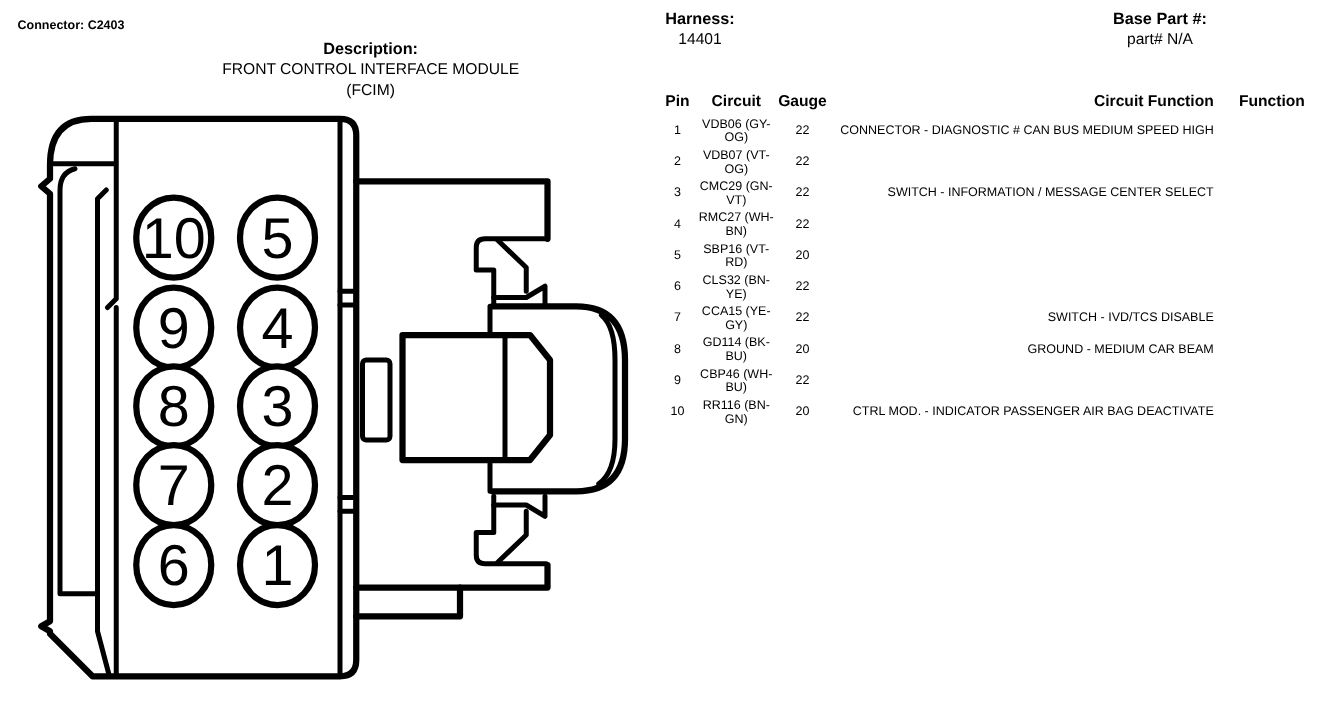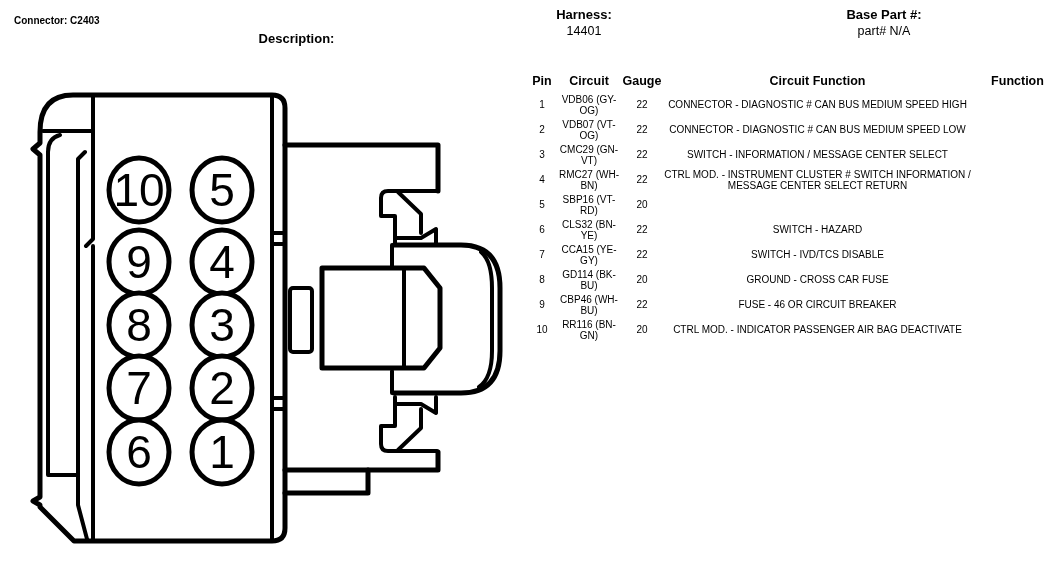--- a/index.html
+++ b/index.html
@@ -6,47 +6,48 @@
   body {
     width:1054px; height:561px; position:relative; overflow:hidden;
     background:#ffffff; color:#000;
     font-family:"Liberation Sans","DejaVu Sans",sans-serif;
   }
   .hdr-block { position:absolute; text-align:center; line-height:17px; }
   .hdr-label { font-weight:bold; font-size:13px; }
   .hdr-value { font-size:12.5px; }
   #connector-title { position:absolute; left:14px; top:15px; font-size:10px; font-weight:bold; }
   #desc-block  { left:159px; top:6px;  width:275px;margin-top:24px; }
-  #harn-block  { left:524px; top:6px;  width:120px; }
-  #part-block  { left:824px; top:6px;  width:120px; }
+  #harn-block  { left:500px; top:6px;  width:120px; }
+  #part-block  { left:868px; top:6px;  width:120px; }
 
   
   #connector-svg { position:absolute; left:0; top:85px; }
   .line  { fill:none; stroke:#000; stroke-width:5;   stroke-linejoin:round; stroke-linecap:round; }
   .line4 { fill:none; stroke:#000; stroke-width:4;   stroke-linejoin:round; stroke-linecap:round; }
   .pin-circle { fill:#fff; stroke:#000; stroke-width:5; }
   .pin-number { font-family:"Liberation Sans","DejaVu Sans",sans-serif; font-size:46px; text-anchor:middle; fill:#000; }
 
   
   #pin-table { position:absolute; left:528px; top:74px; width:526px; font-size:10px; }
   .thead, .trow { display:grid; grid-template-columns:28px 66px 40px 319px 73px; }
   .thead { font-weight:bold; font-size:12.5px; margin-bottom:5px; }
   .hcell { text-align:center; }
   .trow  { min-height:25px; align-items:center; }
   .cell  { line-height:10.5px; padding:2px 0; }
   .c-pin, .c-circuit, .c-gauge, .c-qualifier { text-align:center; }
-  .c-function { text-align:center; padding-left:2px; padding-right:10px; }
+  .c-function { text-align:right; padding-left:2px; padding-right:10px; }
 </style>
 </head>
 <body>
 
 <div id="connector-title">Connector: C2403</div>
 
 <div id="desc-block" class="hdr-block">
   <div class="hdr-label">Description:</div>
+  <div class="hdr-value">FRONT CONTROL INTERFACE MODULE (FCIM)</div>
 </div>
 
 <div id="harn-block" class="hdr-block">
   <div class="hdr-label">Harness:</div>
   <div class="hdr-value">14401</div>
 </div>
 
 <div id="part-block" class="hdr-block">
   <div class="hdr-label">Base Part #:</div>
   <div class="hdr-value">part# N/A</div>
@@ -118,69 +119,65 @@
         <div class="cell c-pin">1</div>
         <div class="cell c-circuit">VDB06 (GY-OG)</div>
         <div class="cell c-gauge">22</div>
         <div class="cell c-function">CONNECTOR - DIAGNOSTIC # CAN BUS MEDIUM SPEED HIGH</div>
         <div class="cell c-qualifier"></div>
       </div>
       <div class="trow">
         <div class="cell c-pin">2</div>
         <div class="cell c-circuit">VDB07 (VT-OG)</div>
         <div class="cell c-gauge">22</div>
-        <div class="cell c-function">CONNECTOR - DIAGNOSTIC # CAN BUS MEDIUM SPEED LOW</div>
         <div class="cell c-qualifier"></div>
       </div>
       <div class="trow">
         <div class="cell c-pin">3</div>
         <div class="cell c-circuit">CMC29 (GN-VT)</div>
         <div class="cell c-gauge">22</div>
         <div class="cell c-function">SWITCH - INFORMATION / MESSAGE CENTER SELECT</div>
         <div class="cell c-qualifier"></div>
       </div>
       <div class="trow">
         <div class="cell c-pin">4</div>
         <div class="cell c-circuit">RMC27 (WH-BN)</div>
         <div class="cell c-gauge">22</div>
-        <div class="cell c-function">CTRL MOD. - INSTRUMENT CLUSTER # SWITCH INFORMATION / MESSAGE CENTER SELECT RETURN</div>
         <div class="cell c-qualifier"></div>
       </div>
       <div class="trow">
         <div class="cell c-pin">5</div>
         <div class="cell c-circuit">SBP16 (VT-RD)</div>
         <div class="cell c-gauge">20</div>
         <div class="cell c-qualifier"></div>
       </div>
       <div class="trow">
         <div class="cell c-pin">6</div>
         <div class="cell c-circuit">CLS32 (BN-YE)</div>
         <div class="cell c-gauge">22</div>
-        <div class="cell c-function">SWITCH - HAZARD</div>
         <div class="cell c-qualifier"></div>
       </div>
       <div class="trow">
         <div class="cell c-pin">7</div>
         <div class="cell c-circuit">CCA15 (YE-GY)</div>
         <div class="cell c-gauge">22</div>
         <div class="cell c-function">SWITCH - IVD/TCS DISABLE</div>
         <div class="cell c-qualifier"></div>
       </div>
       <div class="trow">
         <div class="cell c-pin">8</div>
         <div class="cell c-circuit">GD114 (BK-BU)</div>
         <div class="cell c-gauge">20</div>
-        <div class="cell c-function">GROUND - CROSS CAR FUSE</div>
+        <div class="cell c-function">GROUND - MEDIUM CAR BEAM</div>
         <div class="cell c-qualifier"></div>
       </div>
       <div class="trow">
         <div class="cell c-pin">9</div>
         <div class="cell c-circuit">CBP46 (WH-BU)</div>
         <div class="cell c-gauge">22</div>
-        <div class="cell c-function">FUSE - 46 OR CIRCUIT BREAKER</div>
         <div class="cell c-qualifier"></div>
       </div>
       <div class="trow">
         <div class="cell c-pin">10</div>
         <div class="cell c-circuit">RR116 (BN-GN)</div>
         <div class="cell c-gauge">20</div>
         <div class="cell c-function">CTRL MOD. - INDICATOR PASSENGER AIR BAG DEACTIVATE</div>
         <div class="cell c-qualifier"></div>
       </div>
     </div>

